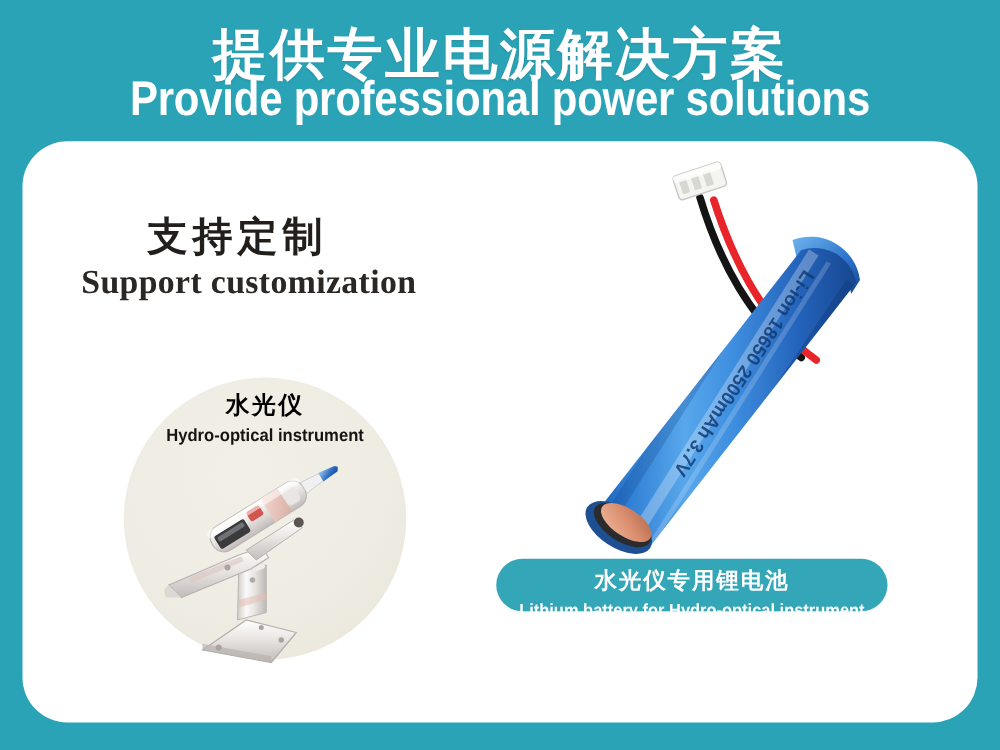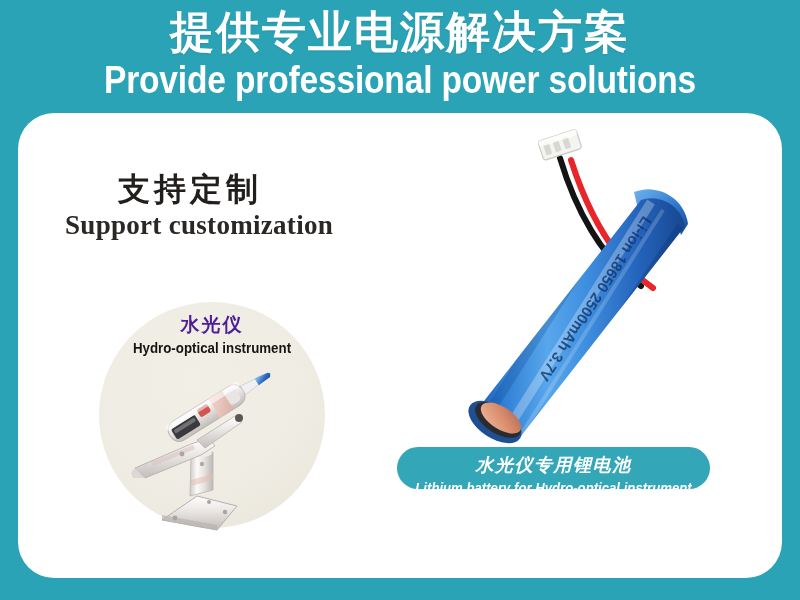--- a/index.html
+++ b/index.html
@@ -7,21 +7,21 @@
     width:800px;height:600px;overflow:hidden;
     font-family:"Liberation Sans","DejaVu Sans",sans-serif;
     background:#2ba3b6;
     position:relative;
   }
   #stage{position:absolute;inset:0;width:800px;height:600px;background:#2ba3b6;}
 
   
   .header{position:absolute;left:0;top:0;width:800px;height:113px;text-align:center;}
   .head-cn{
-    position:absolute;left:0;top:6px;width:800px;
+    position:absolute;left:0;top:18px;width:800px;
     font-size:44px;line-height:52px;font-weight:bold;color:#ffffff;
     letter-spacing:2px;
     font-family:"DejaVu Sans","Liberation Sans",sans-serif;
     text-shadow:0 1px 2px rgba(0,0,0,.10);
   }
   .head-en{
     position:absolute;left:0;top:58px;width:800px;
     font-size:39px;line-height:44px;font-weight:bold;color:#ffffff;
     font-family:"Liberation Sans","DejaVu Sans",sans-serif;
     transform:scaleX(.86);transform-origin:center top;
@@ -52,41 +52,40 @@
   }
 
   
   .circle{
     position:absolute;left:99px;top:302px;width:226px;height:226px;
     border-radius:50%;
     background:radial-gradient(circle at 42% 34%,#f2efe7 0%,#efece3 55%,#e9e5da 100%);
   }
   .inst-cn{
     position:absolute;left:99px;top:312px;width:226px;text-align:center;
-    font-size:19px;line-height:24px;font-weight:bold;color:#4c1d95;
+    font-size:19px;line-height:24px;font-weight:bold;color:#000000;
     letter-spacing:2px;
     font-family:"DejaVu Sans","Liberation Sans",sans-serif;
   }
   .inst-en{
     position:absolute;left:84px;top:339px;width:256px;text-align:center;
     font-size:14px;line-height:18px;font-weight:bold;color:#161412;
     font-family:"Liberation Sans","DejaVu Sans",sans-serif;
     transform:scaleX(.95);transform-origin:center top;
   }
   .instrument{position:absolute;left:105px;top:360px;width:200px;height:175px;}
 
   
   .battery{position:absolute;left:395px;top:118px;width:320px;height:330px;}
 
   
   .caption{
     position:absolute;left:397px;top:447px;width:313px;height:42px;
     background:#33a6b8;border-radius:29px;
     box-shadow:0 1px 2px rgba(0,0,0,.06);
-    font-style:italic;
   }
   .cap-cn{
     position:absolute;left:0;top:5px;width:313px;text-align:center;
     font-size:18px;line-height:25px;font-weight:bold;color:#ffffff;
     letter-spacing:1.5px;
     font-family:"DejaVu Sans","Liberation Sans",sans-serif;
   }
   .cap-en{
     position:absolute;left:-8px;top:31px;width:329px;text-align:center;
     font-size:14px;line-height:20px;font-weight:bold;color:#ffffff;

